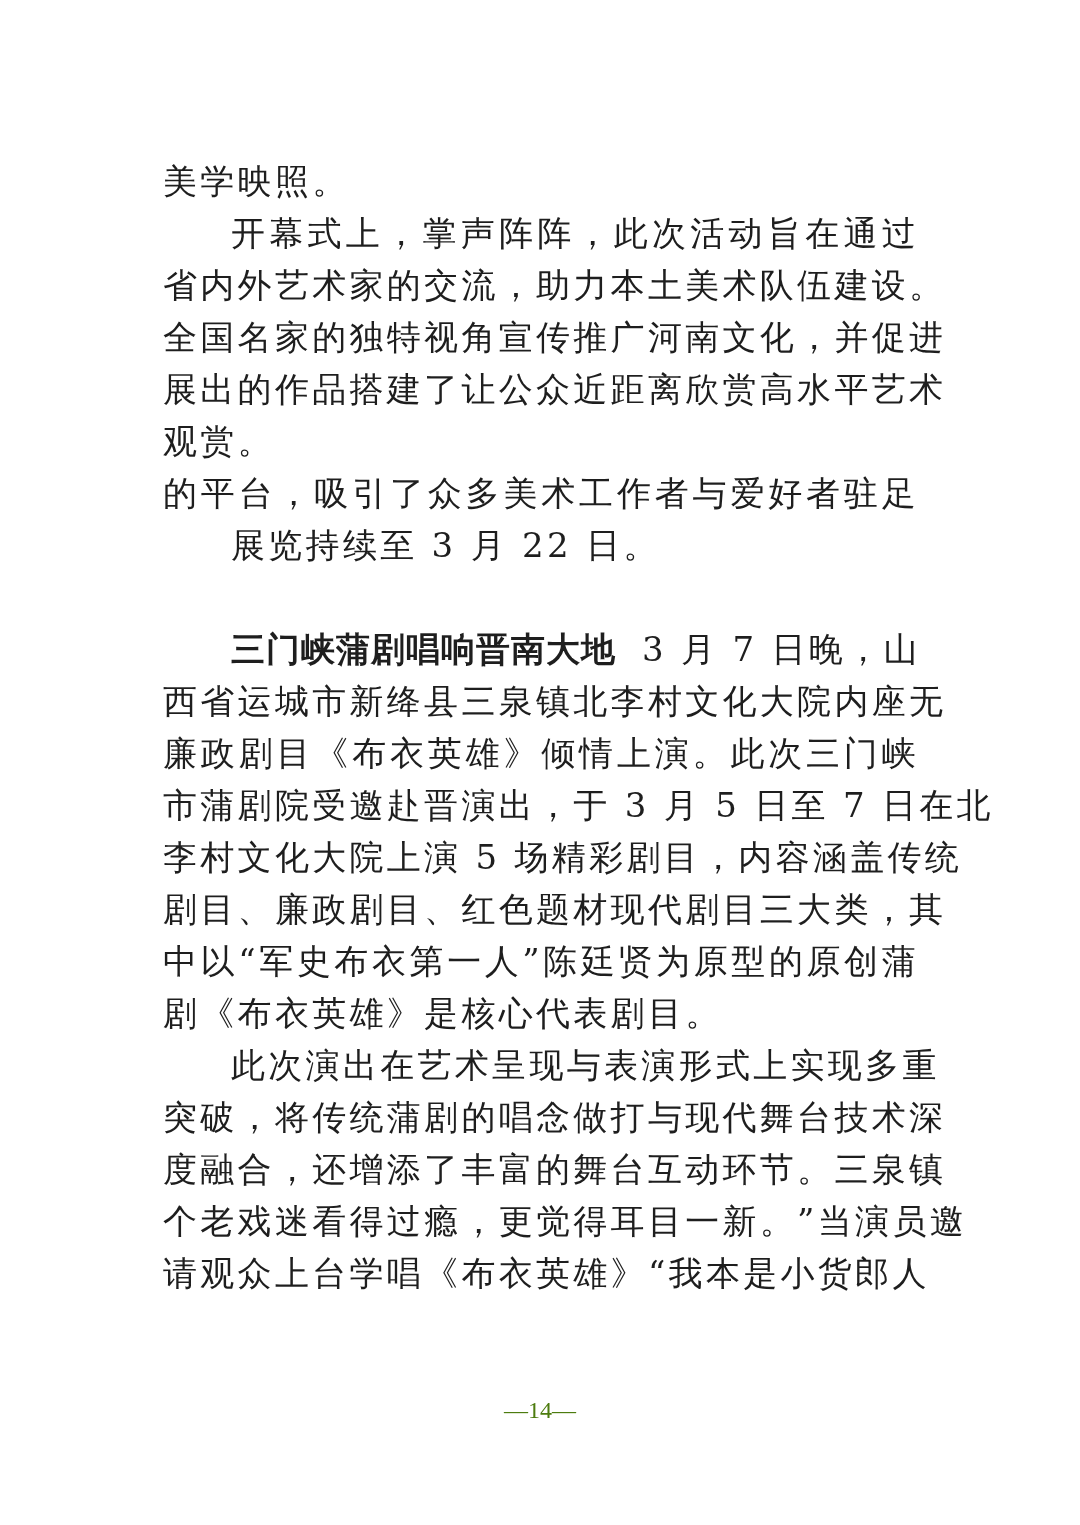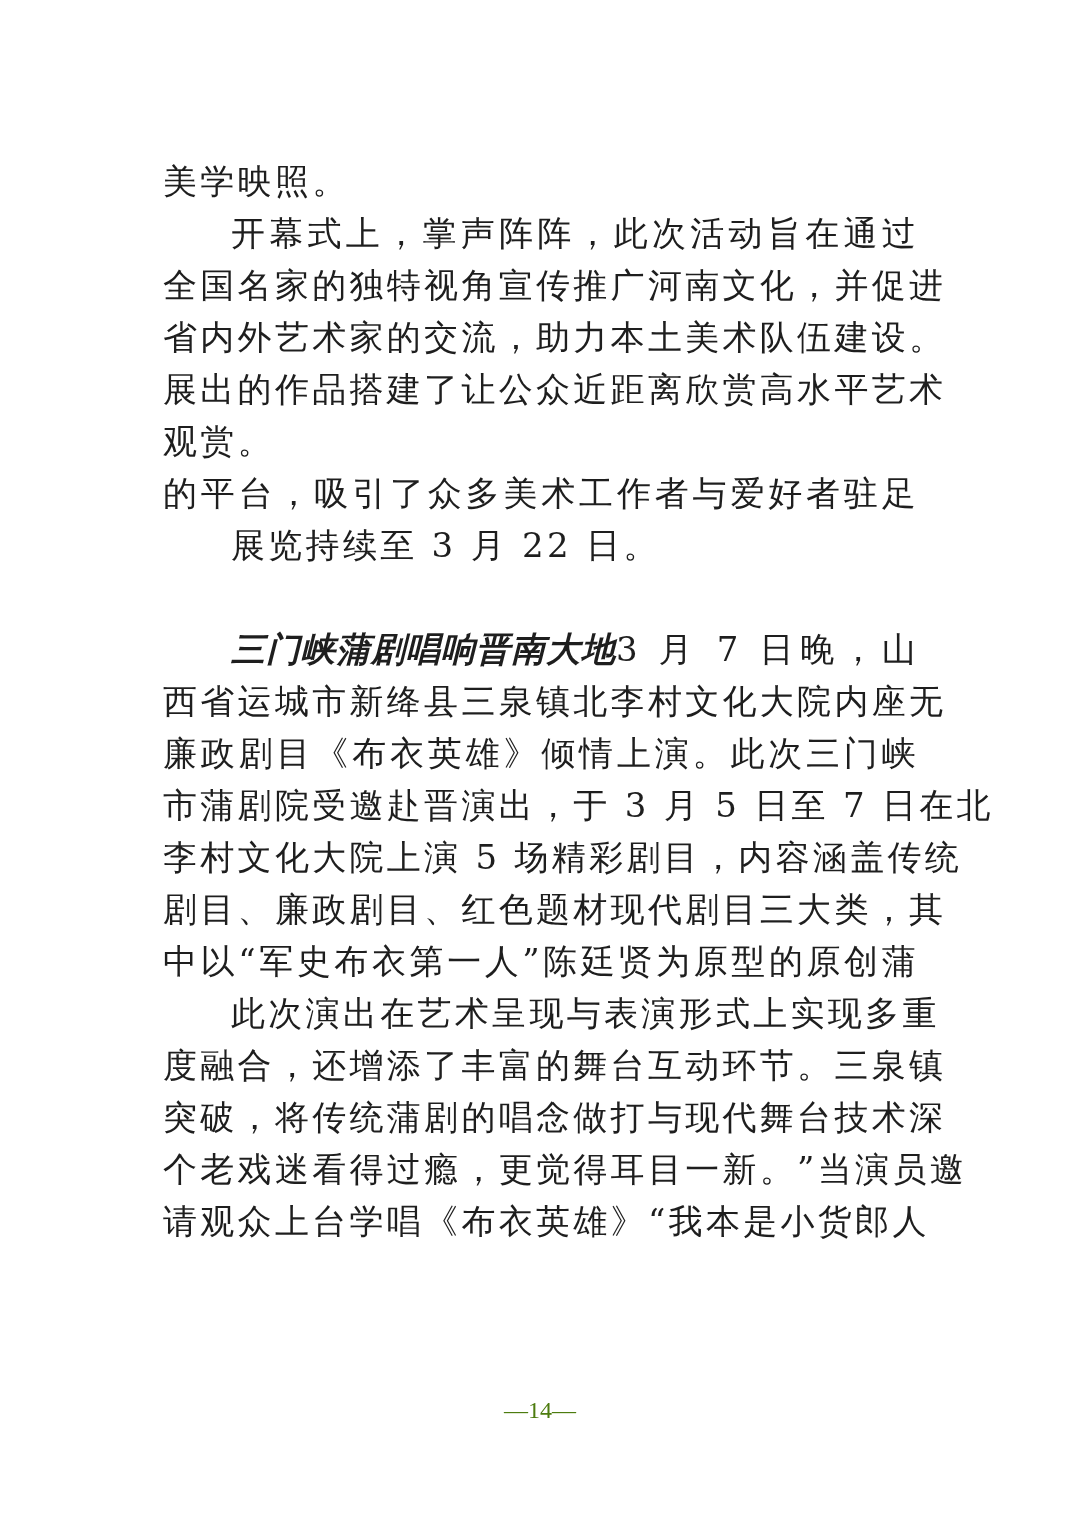--- a/index.html
+++ b/index.html
@@ -36,21 +36,21 @@
     .indent {
       padding-left: 68px;
     }
     .gap {
       height: 52px;
     }
     .heading {
       font-family: "DejaVu Sans", "Liberation Sans", sans-serif;
       font-weight: bold;
       letter-spacing: 1px;
-      font-style: italic;
+      margin-right: 26px;
     }
     .page-number {
       position: absolute;
       left: 0;
       width: 1080px;
       top: 1395px;
       text-align: center;
       font-size: 24px;
       line-height: 30px;
       font-family: "Liberation Serif", "DejaVu Serif", serif;
@@ -61,22 +61,22 @@
 <body>
 
 <div class="page">
 
   <div>
     <div class="line last">美学映照。</div>
   </div>
 
   <div>
     <div class="line indent">开幕式上，掌声阵阵，此次活动旨在通过</div>
+    <div class="line">省内外艺术家的交流，助力本土美术队伍建设。</div>
     <div class="line">全国名家的独特视角宣传推广河南文化，并促进</div>
-    <div class="line">省内外艺术家的交流，助力本土美术队伍建设。</div>
     <div class="line">展出的作品搭建了让公众近距离欣赏高水平艺术</div>
     <div class="line last">观赏。</div>
     <div class="line">的平台，吸引了众多美术工作者与爱好者驻足</div>
   </div>
 
   <div>
     <div class="line indent last">展览持续至 3 月 22 日。</div>
   </div>
 
   <div class="gap"></div>
@@ -85,24 +85,25 @@
     <div class="line indent" style="display:flex;justify-content:space-between;text-align-last:auto;">
       <span class="heading">三门峡蒲剧唱响晋南大地</span>
       <span style="flex:1;text-align:justify;text-align-last:justify;">3 月 7 日晚，山</span>
     </div>
     <div class="line">西省运城市新绛县三泉镇北李村文化大院内座无</div>
     <div class="line">廉政剧目《布衣英雄》倾情上演。此次三门峡</div>
     <div class="line">市蒲剧院受邀赴晋演出，于 3 月 5 日至 7 日在北</div>
     <div class="line">李村文化大院上演 5 场精彩剧目，内容涵盖传统</div>
     <div class="line">剧目、廉政剧目、红色题材现代剧目三大类，其</div>
     <div class="line">中以“军史布衣第一人”陈廷贤为原型的原创蒲</div>
+    <div class="line last">剧《布衣英雄》是核心代表剧目。</div>
   </div>
 
   <div>
     <div class="line indent">此次演出在艺术呈现与表演形式上实现多重</div>
+    <div class="line">突破，将传统蒲剧的唱念做打与现代舞台技术深</div>
     <div class="line">度融合，还增添了丰富的舞台互动环节。三泉镇</div>
-    <div class="line">突破，将传统蒲剧的唱念做打与现代舞台技术深</div>
     <div class="line">个老戏迷看得过瘾，更觉得耳目一新。”当演员邀</div>
     <div class="line">请观众上台学唱《布衣英雄》“我本是小货郎人</div>
   </div>
 </div>
 
 <div class="page-number">—14—</div>
 
 </body></html>

